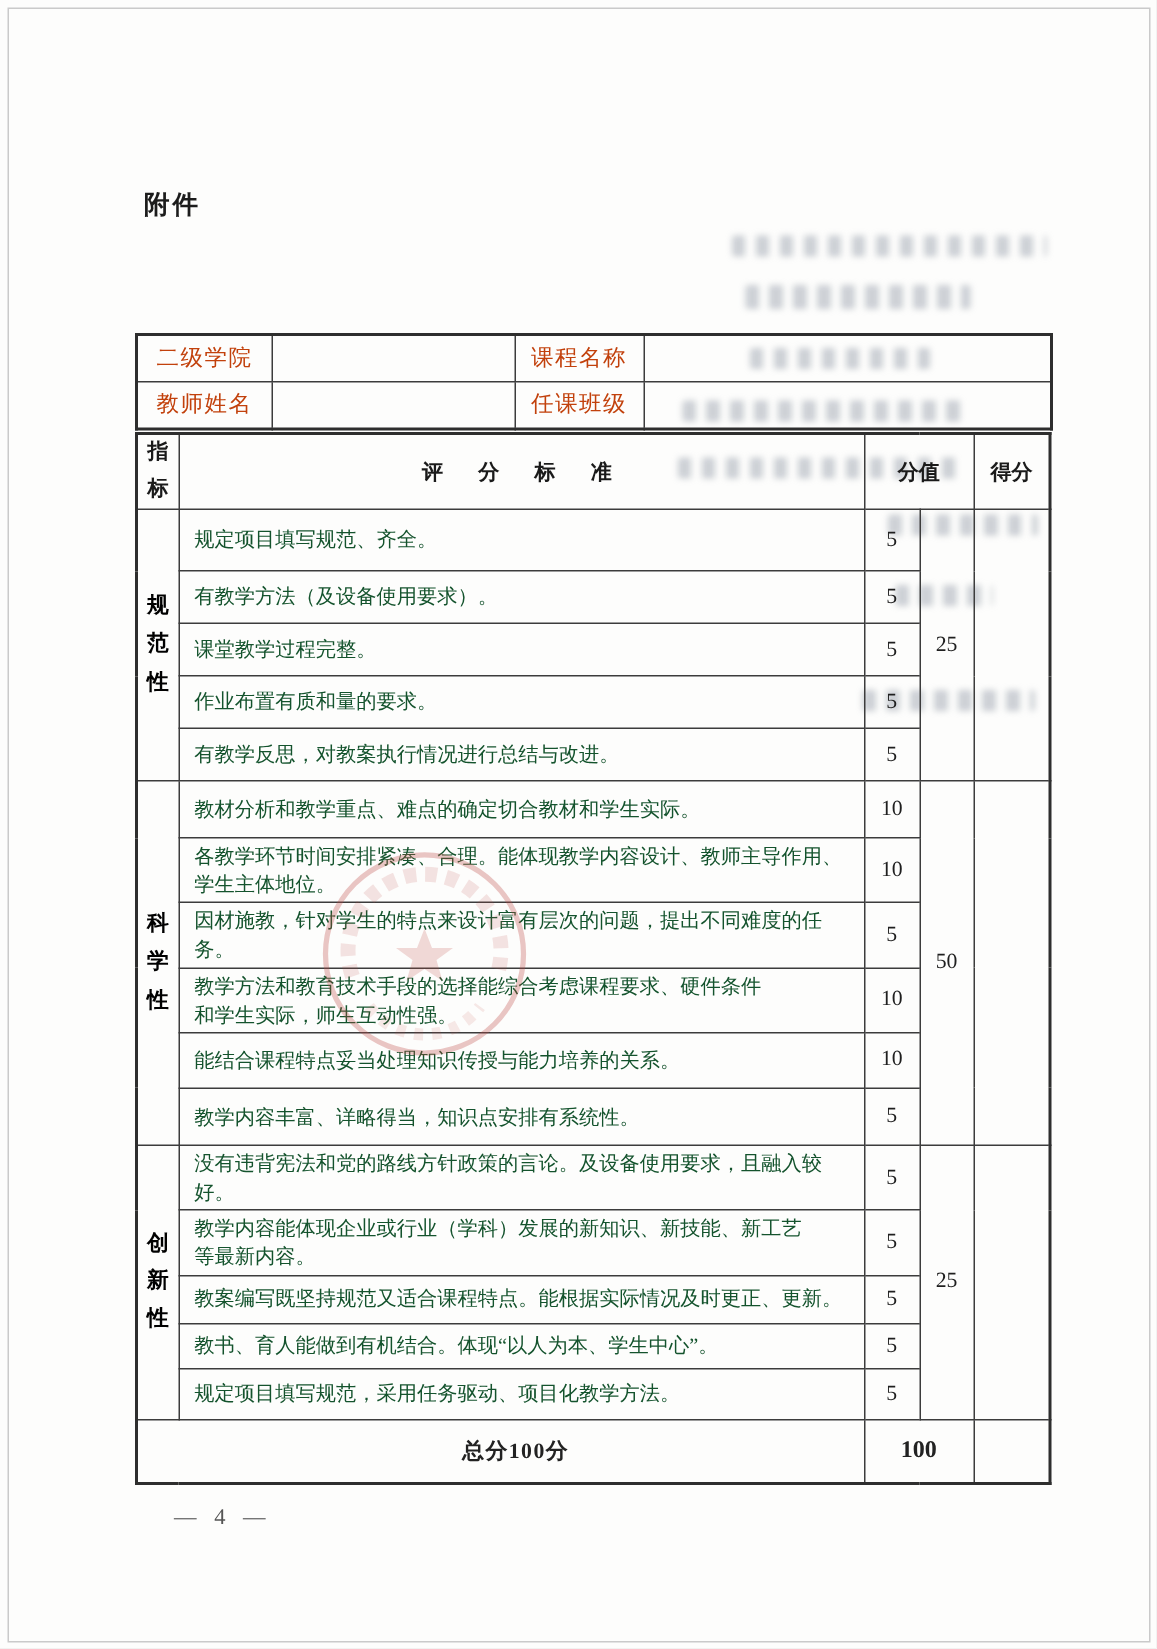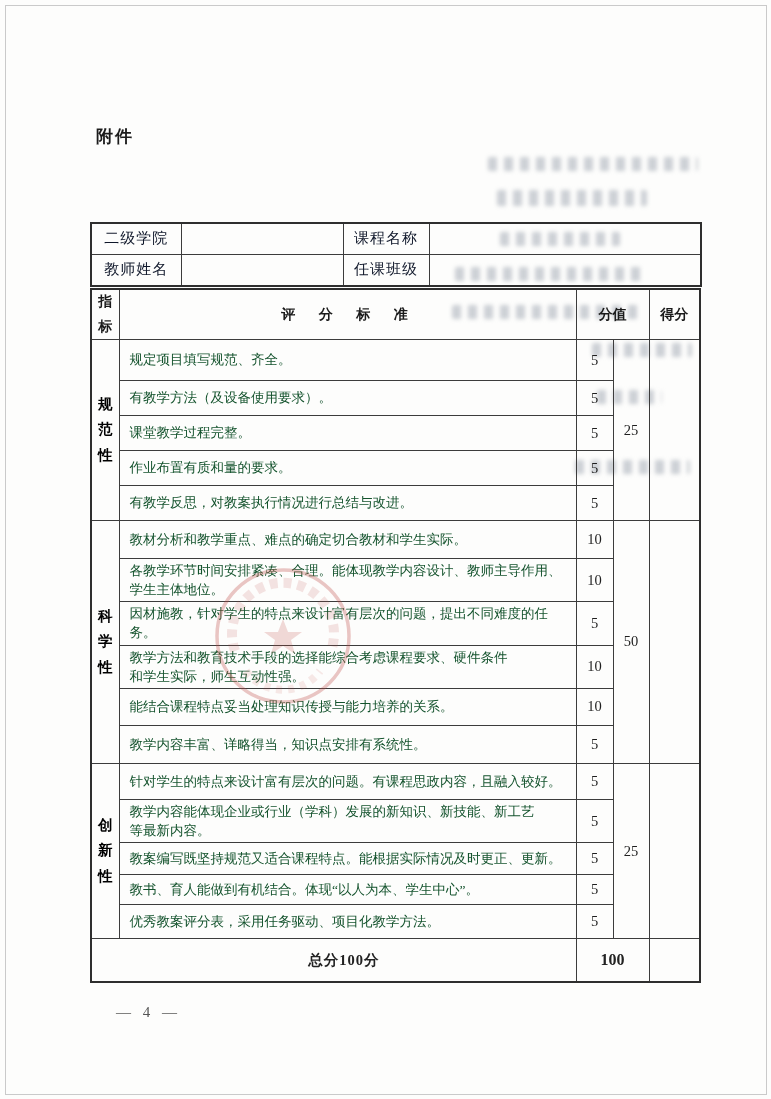--- a/index.html
+++ b/index.html
@@ -36,21 +36,21 @@
   table{border-collapse:collapse;table-layout:fixed;}
   .info-table{
     position:absolute;left:90px;top:222px;width:610px;
     border:2px solid #2e2e2e;
   }
   .info-table td{
     border:1px solid #3c3c3c;
     font-size:15px;
     padding:0;
   }
-  .info-table .i-label{text-align:center;letter-spacing:1px;color:#0f172a;}
+  .info-table .i-label{text-align:center;letter-spacing:1px;color:#c2410c;}
   .info-table tr{height:31px;}
   
   .score-table{
     position:absolute;left:90px;top:288px;width:609px;
     border:2px solid #2e2e2e;
   }
   .score-table th,.score-table td{
     border:1px solid #3c3c3c;
     font-weight:normal;
     padding:0;
@@ -208,40 +208,40 @@
         <tr style="height: 37px; padding-left: 44px;">
           <td class="item-text">能结合课程特点妥当处理知识传授与能力培养的关系。</td>
           <td class="score-cell">10</td>
         </tr>
         <tr style="height: 38px;">
           <td class="item-text">教学内容丰富、详略得当，知识点安排有系统性。</td>
           <td class="score-cell">5</td>
         </tr>
         <tr style="height: 36px;">
           <td class="sec-label" rowspan="5">创新性</td>
-          <td class="item-text">针对学生的特点来设计富有层次的问题。有课程思政内容，且融入较好。</td>
+          <td class="item-text">没有违背宪法和党的路线方针政策的言论。及设备使用要求，且融入较好。</td>
           <td class="score-cell">5</td>
           <td class="subtotal-cell" rowspan="5">25</td>
           <td class="obtained-cell" rowspan="5"></td>
         </tr>
         <tr style="height: 40px;">
           <td class="item-text">教学内容能体现企业或行业（学科）发展的新知识、新技能、新工艺
 等最新内容。</td>
           <td class="score-cell">5</td>
         </tr>
         <tr style="height: 32px;">
           <td class="item-text">教案编写既坚持规范又适合课程特点。能根据实际情况及时更正、更新。</td>
           <td class="score-cell">5</td>
         </tr>
         <tr style="height: 30px;">
           <td class="item-text">教书、育人能做到有机结合。体现“以人为本、学生中心”。</td>
           <td class="score-cell">5</td>
         </tr>
         <tr style="height: 34px;">
-          <td class="item-text">优秀教案评分表，采用任务驱动、项目化教学方法。</td>
+          <td class="item-text">规定项目填写规范，采用任务驱动、项目化教学方法。</td>
           <td class="score-cell">5</td>
         </tr>
         <tr style="height: 43px;">
           <td class="total-label" colspan="2">总分100分</td>
           <td class="total-score" colspan="2">100</td>
           <td class="obtained-cell"></td>
         </tr>
       </tbody>
   </table>
 

